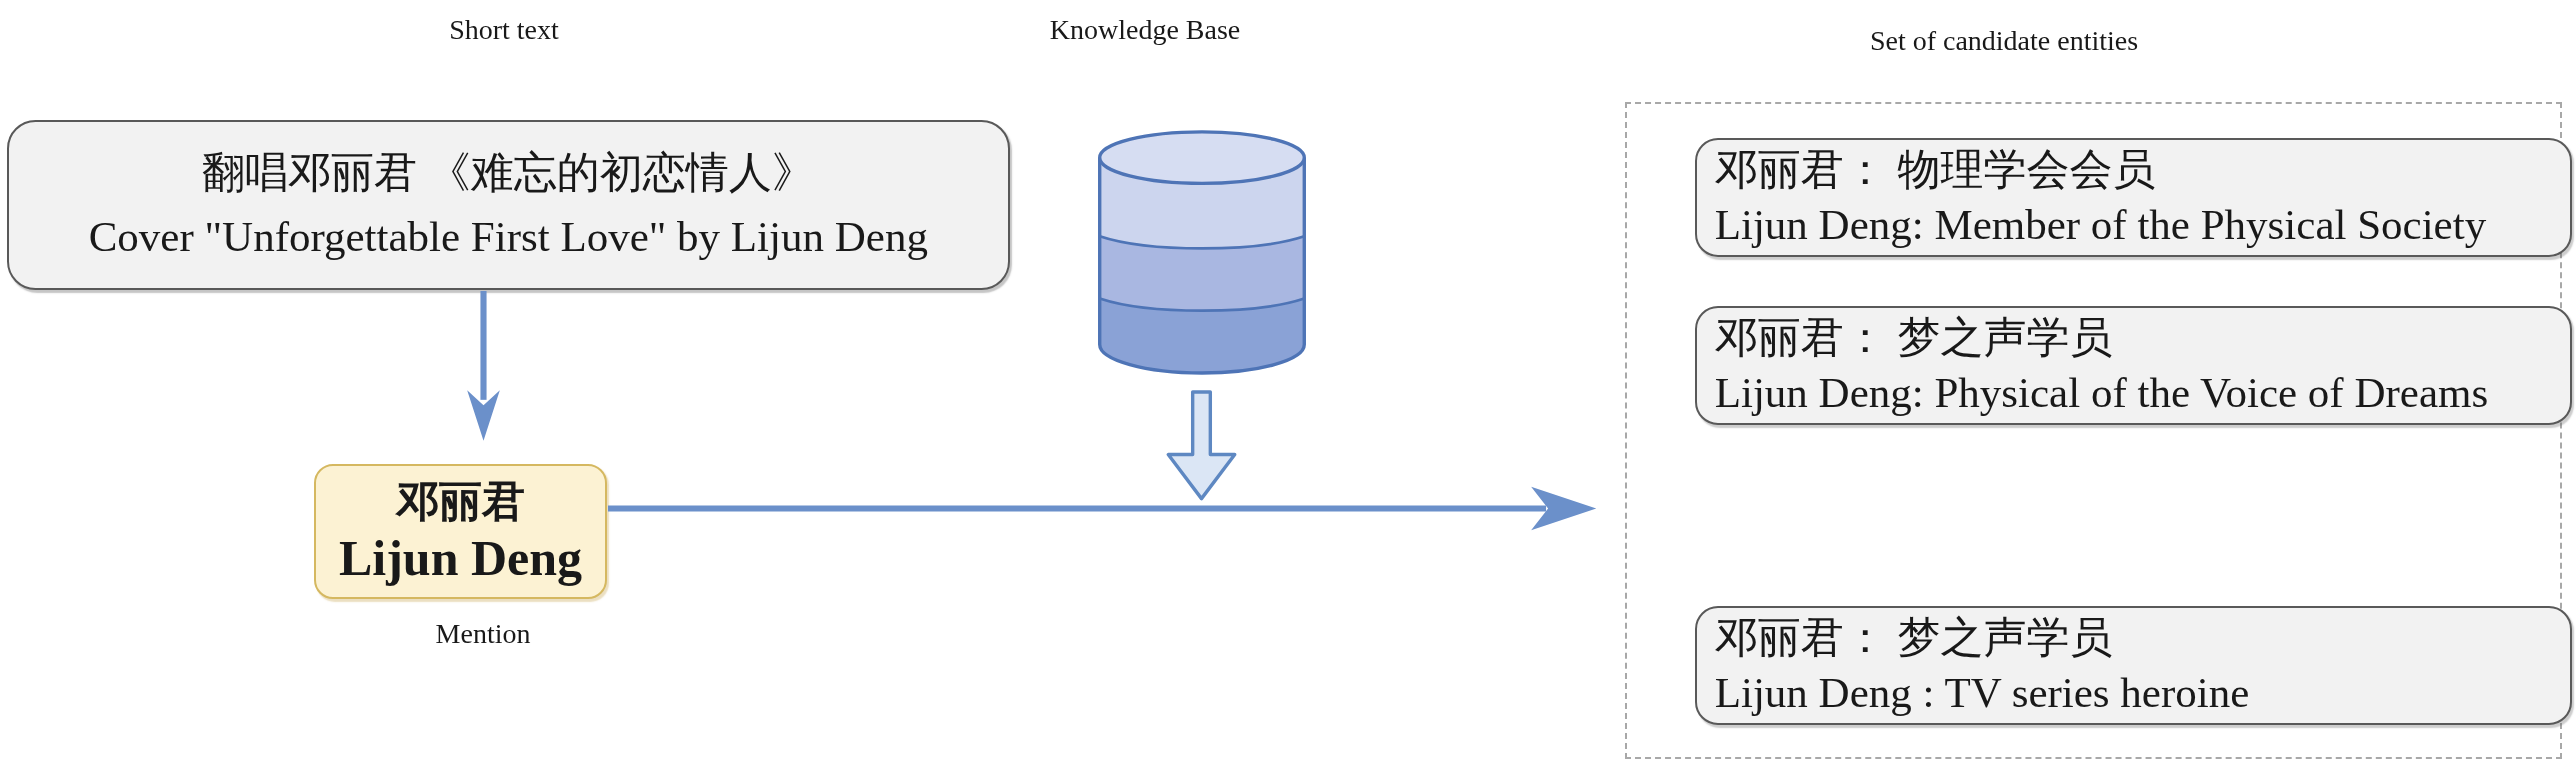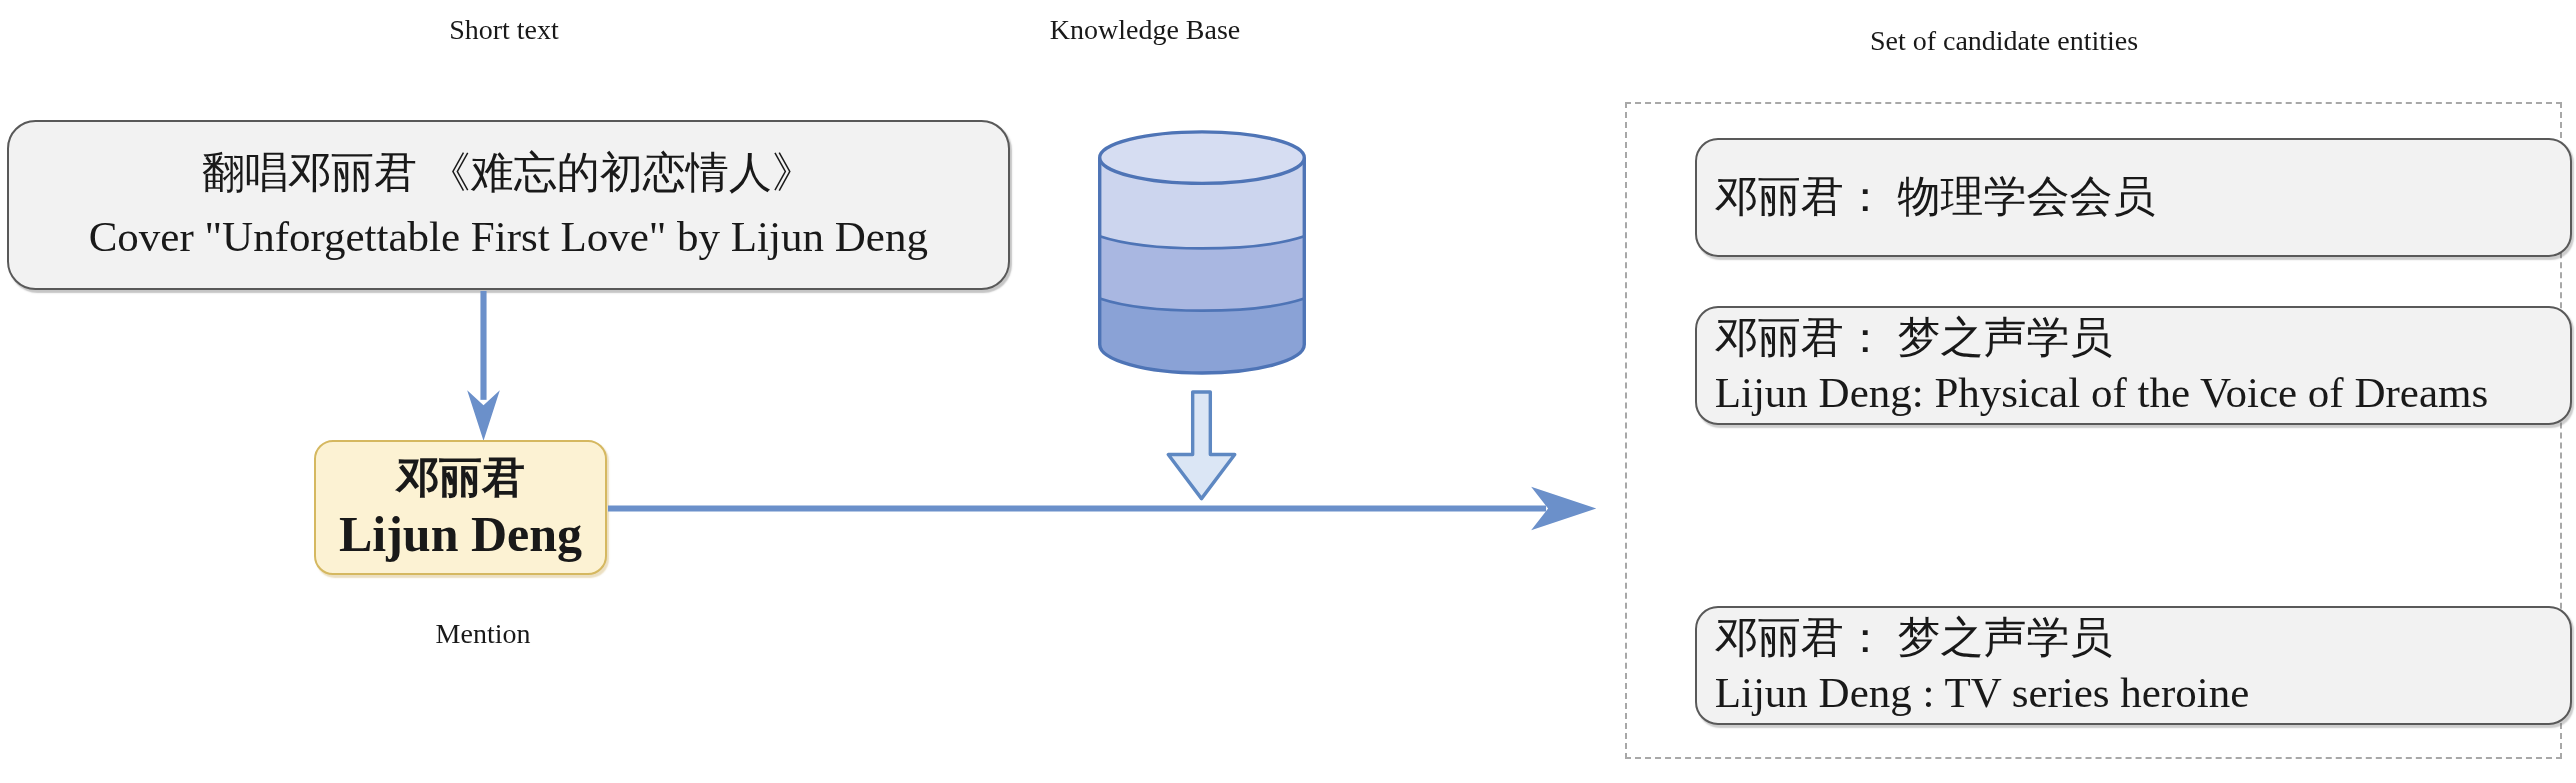--- a/index.html
+++ b/index.html
@@ -24,21 +24,21 @@
   .short-box{
     left:6.8px;top:120px;width:1003px;height:170px;
     background:var(--box-gray-fill);
     border:2.7px solid var(--box-gray-border);
     border-radius:28.5px;
     align-items:center;gap:15px;
     box-shadow:2px 2.7px 1.4px rgba(89,89,89,.35);
     font-size:43px;white-space:nowrap;
   }
   .mention-box{
-    left:314px;top:440px;width:293px;height:135px;
+    left:314px;top:464px;width:293px;height:135px;
     background:var(--mention-fill);
     border:2.7px solid var(--mention-border);
     border-radius:19px;
     align-items:center;gap:8px;
     box-shadow:2px 2.7px 1.4px rgba(197,164,77,.35);
     font-weight:bold;white-space:nowrap;
   }
   .mention-zh{font-size:43px;line-height:1.05;}
   .mention-en{font-size:50px;line-height:1.05;}
   .dashed-container{
@@ -109,20 +109,21 @@
 
   <svg class="abs" style="left:608px;top:484px;" width="991" height="49" viewBox="0 0 1460 72">
     <line x1="0" y1="36" x2="1382" y2="36" style="stroke:var(--accent-blue);stroke-width:9;"></line>
     <polygon points="1360,4 1456,36 1360,68 1385,36" style="fill:var(--accent-blue);"></polygon>
   </svg>
 
   <div class="dashed-container">
 
     <div class="cand" style="top:34px;">
       <div class="zh">邓丽君： 物理学会会员</div>
+      <div class="en">Lijun Deng: Member of the Physical Society</div>
     </div>
 
     <div class="cand" style="top:202px;">
       <div class="zh">邓丽君： 梦之声学员</div>
       <div class="en">Lijun Deng: Physical of the Voice of Dreams</div>
     </div>
 
 
     <div class="cand" style="top:502px;">
       <div class="zh">邓丽君： 梦之声学员</div>

